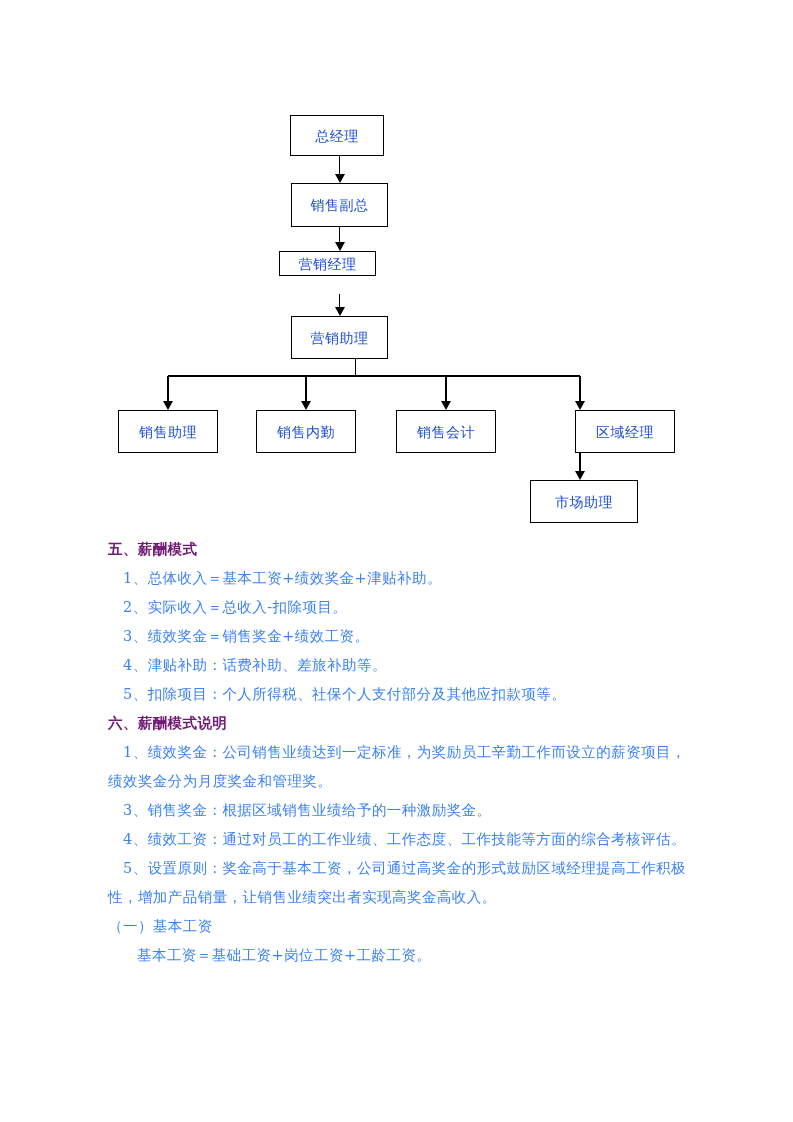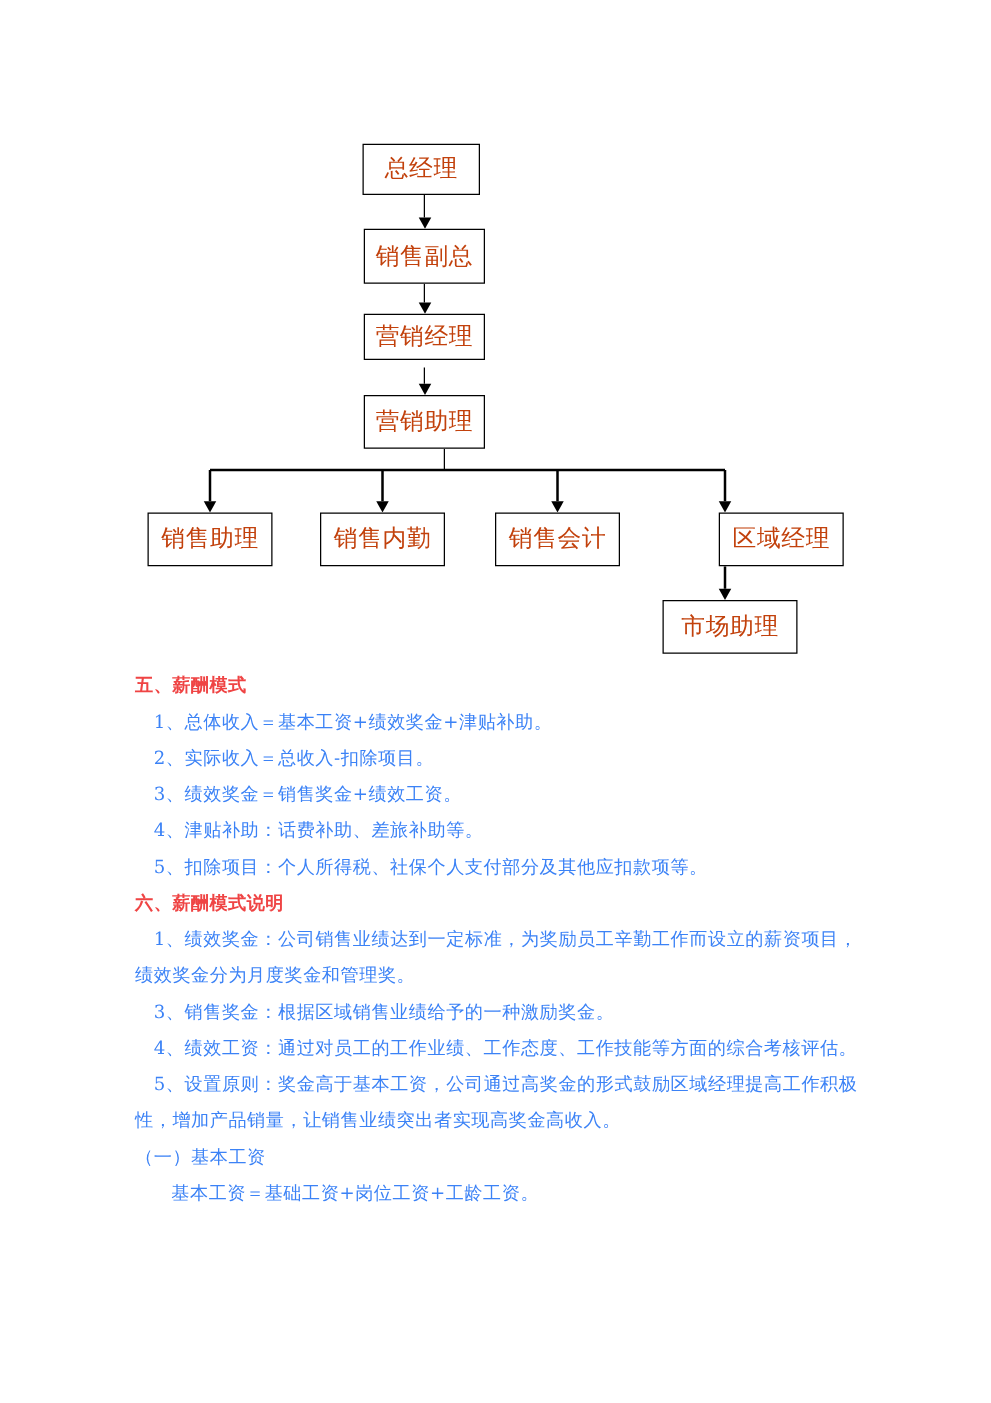--- a/index.html
+++ b/index.html
@@ -26,24 +26,24 @@
   }
   .node {
     position: absolute;
     border: 1.6px solid #000000;
     background: #ffffff;
     box-sizing: border-box;
     display: flex;
     align-items: center;
     justify-content: center;
     font-family: "DejaVu Serif", "Liberation Serif", serif;
-    font-size: 19px;
+    font-size: 14px;
     line-height: 1;
     letter-spacing: 0.5px;
-    color: #c2410c;
+    color: #1d4ed8;
     white-space: nowrap;
   }
   .conn {
     position: absolute;
     background: #000000;
   }
   .conn.v { width: 1.6px; }
   .conn.h { height: 1.6px; }
   .arrow {
     position: absolute;
@@ -61,21 +61,21 @@
     top: 535px;
     width: 578px;
   }
   .sec-heading {
     font-family: "DejaVu Sans", "Liberation Sans", sans-serif;
     font-weight: bold;
     font-size: 14.5px;
     line-height: 29px;
     margin: 0;
     letter-spacing: 0.4px;
-    color: #ef4444;
+    color: #701a75;
   }
   .para {
     font-family: "DejaVu Serif", "Liberation Serif", serif;
     font-size: 14.5px;
     line-height: 29px;
     margin: 0;
     text-indent: 29px;
     letter-spacing: 0.45px;
     text-align: justify;
     text-justify: inter-character;
@@ -105,21 +105,21 @@
     <div class="conn v" style="left: 305.2px; top: 376px; height: 25px;"></div>
     <div class="arrow" style="left: 301px; top: 401px;"></div>
     <div class="conn v" style="left: 445.2px; top: 376px; height: 25px;"></div>
     <div class="arrow" style="left: 441px; top: 401px;"></div>
     <div class="conn v" style="left: 579.2px; top: 376px; height: 25px;"></div>
     <div class="arrow" style="left: 575px; top: 401px;"></div>
     <div class="conn v" style="left: 579.2px; top: 453px; height: 18px;"></div>
     <div class="arrow" style="left: 575px; top: 471px;"></div>
     <div class="node" style="left: 290px; top: 115px; width: 94px; height: 41px;">总经理</div>
     <div class="node" style="left: 291px; top: 183px; width: 97px; height: 44px;">销售副总</div>
-    <div class="node" style="left: 291px; top: 251px; width: 97px; height: 37px;">营销经理</div>
+    <div class="node" style="left: 279px; top: 251px; width: 97px; height: 25px;">营销经理</div>
     <div class="node" style="left: 291px; top: 316px; width: 97px; height: 43px;">营销助理</div>
     <div class="node" style="left: 118px; top: 410px; width: 100px; height: 43px;">销售助理</div>
     <div class="node" style="left: 256px; top: 410px; width: 100px; height: 43px;">销售内勤</div>
     <div class="node" style="left: 396px; top: 410px; width: 100px; height: 43px;">销售会计</div>
     <div class="node" style="left: 530px; top: 410px; width: 100px; height: 43px; margin-left: 45px;">区域经理</div>
     <div class="node" style="left: 530px; top: 480px; width: 108px; height: 43px;">市场助理</div>
   </div>
 
 <div id="doc-body">
     <div class="sec-heading">五、薪酬模式</div>

